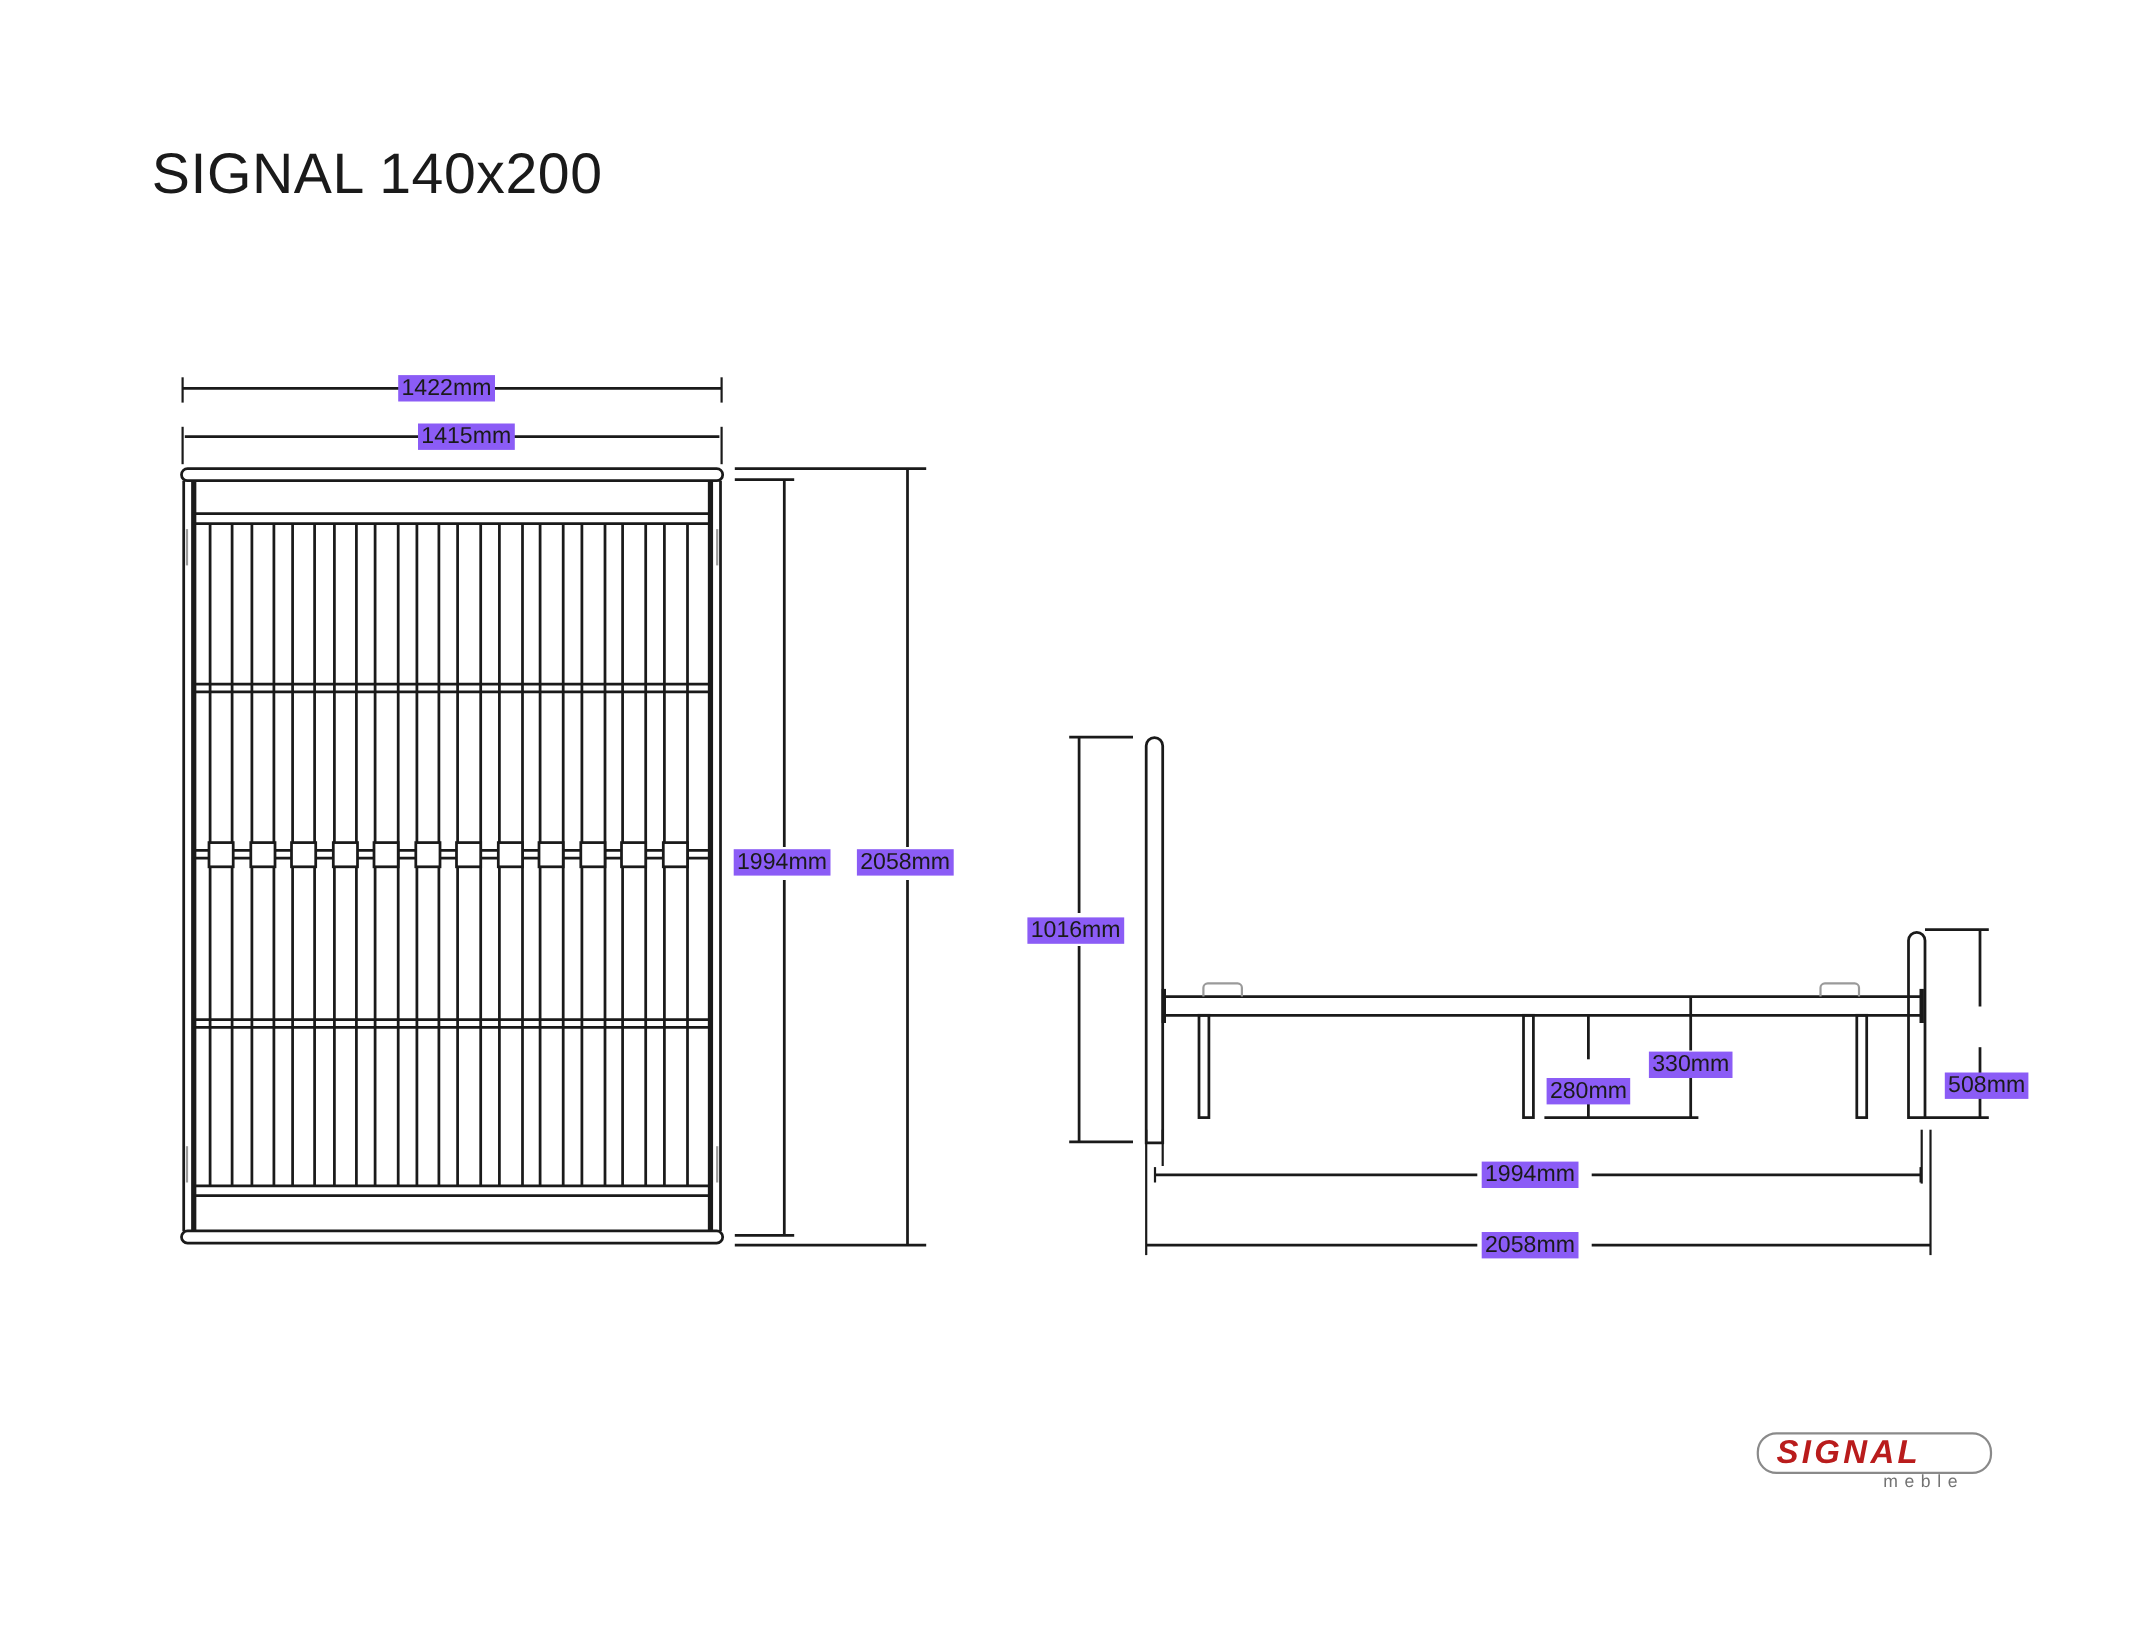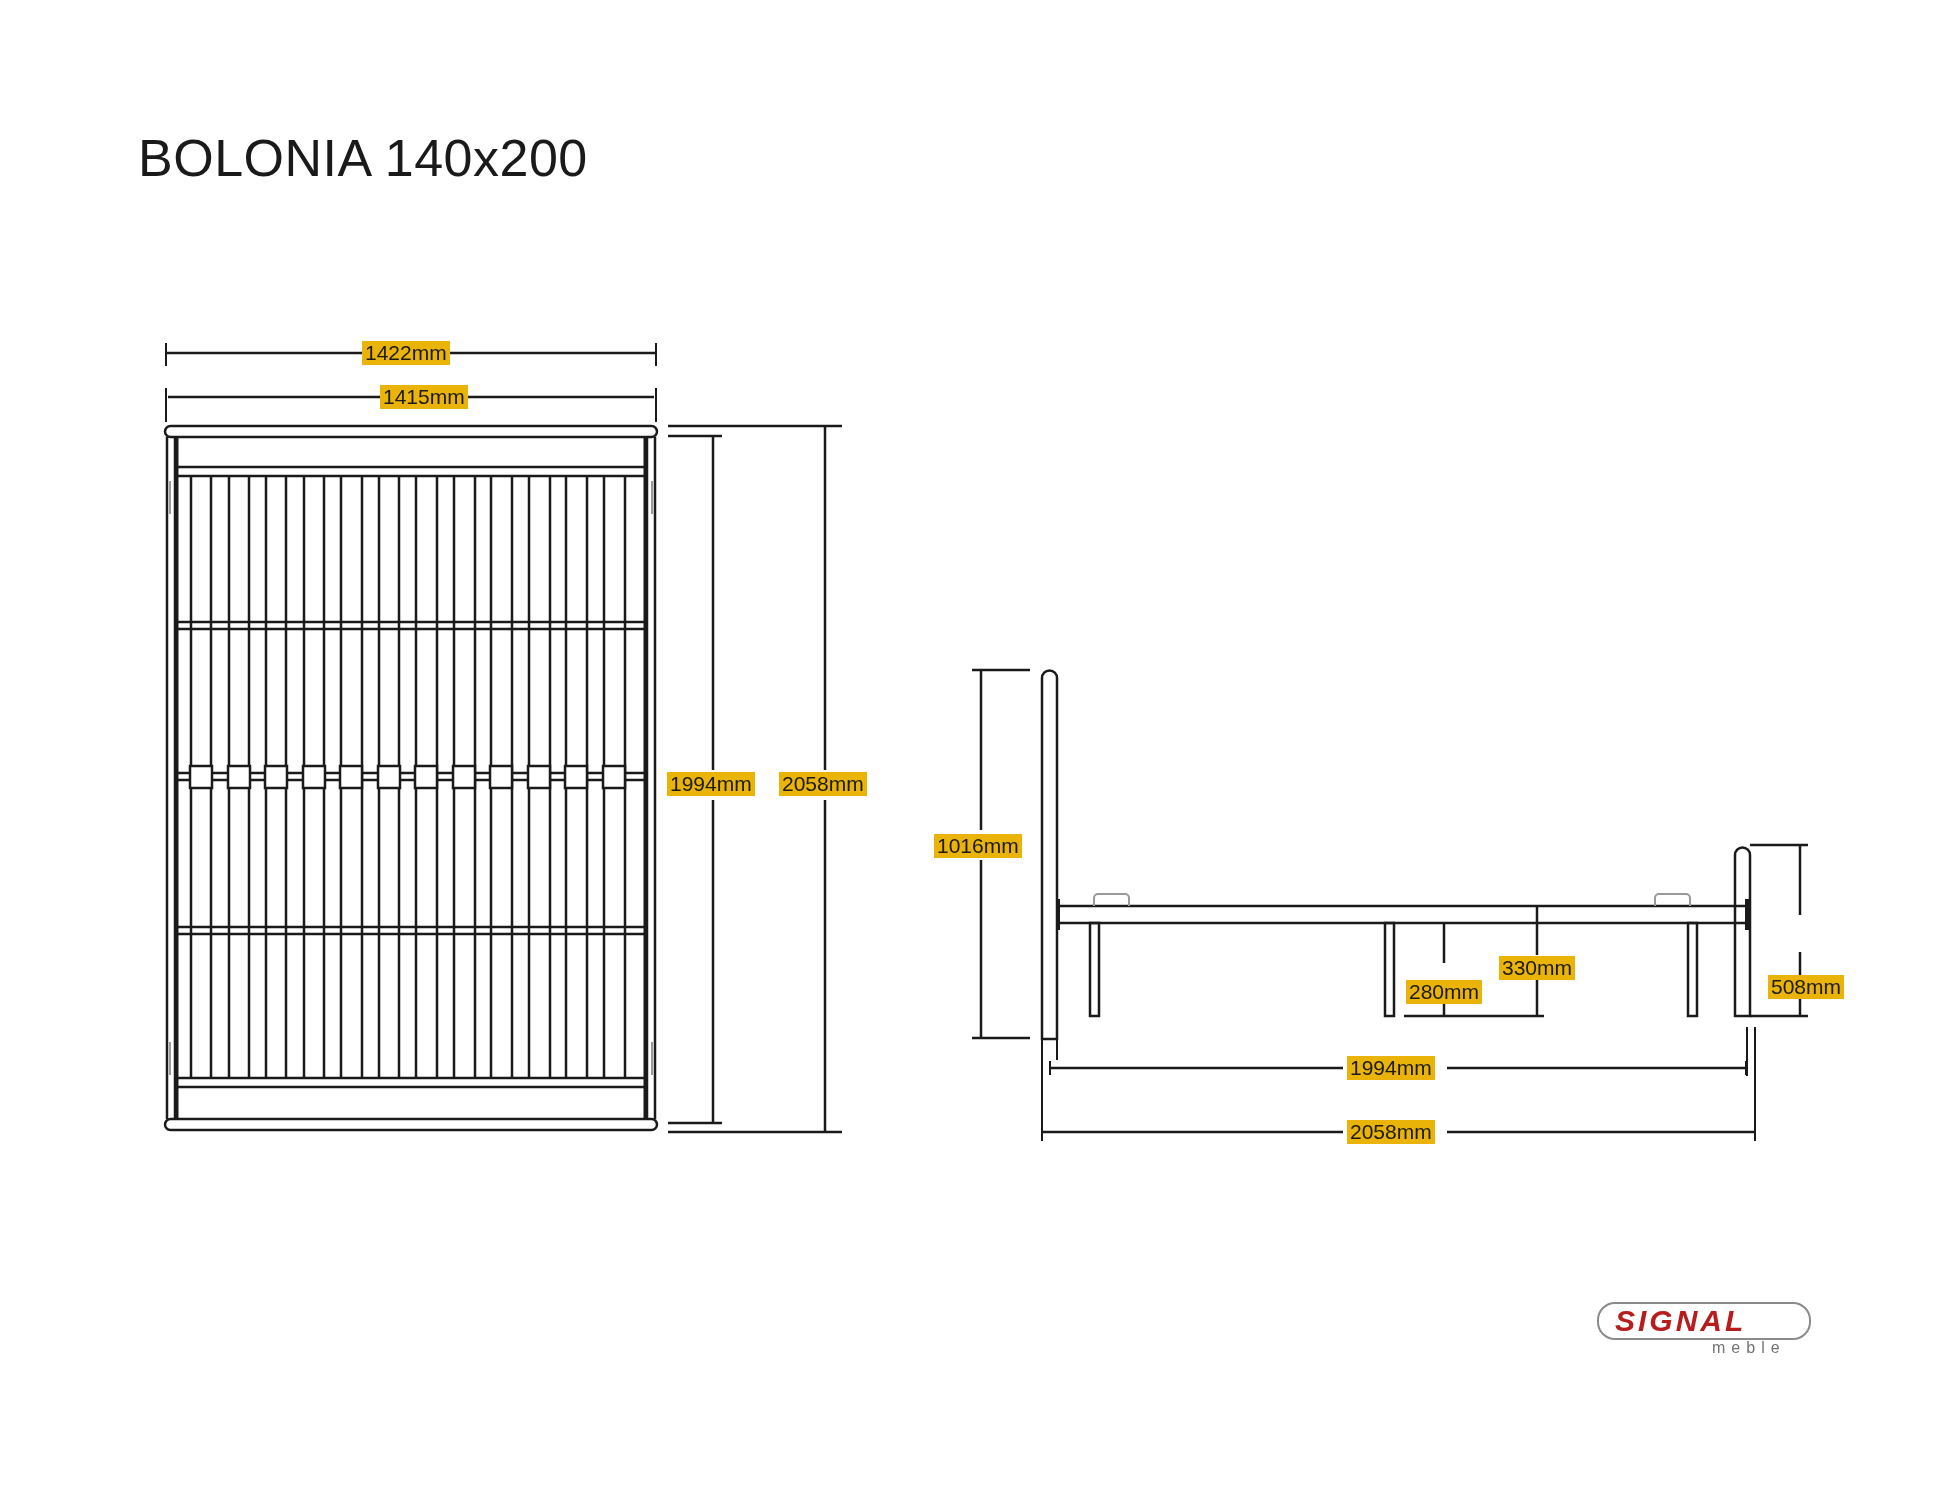--- a/index.html
+++ b/index.html
@@ -1,28 +1,28 @@
 <!DOCTYPE html>
 <html><head>
 <meta charset="utf-8">
 <style>
   html, body { margin:0; padding:0; background:#ffffff; }
   body { width:1946px; height:1489px; position:relative; overflow:hidden; font-family:"Liberation Sans", sans-serif; color:#1a1a1a; }
   .title { position:absolute; left:138px; top:128px; font-size:52px; font-weight:400; letter-spacing:0.5px; color:#1a1a1a; }
   svg.drawing { position:absolute; left:0; top:0; }
-  .dim-label { position:absolute; font-size:21px; color:#1a1a1a; background:#eab308; padding:0 3px; line-height:24px; white-space:nowrap; }
+  .dim-label { position:absolute; font-size:21px; color:#1a1a1a; background:#8b5cf6; padding:0 3px; line-height:24px; white-space:nowrap; }
   .logo { position:absolute; left:1597px; top:1302px; width:218px; height:66px; }
   .logo-pill { position:absolute; left:0; top:0; width:210px; height:34px; border:2px solid #8a8a8a; border-radius:18px; }
   .logo-text { position:absolute; left:18px; top:2px; font-size:30px; font-weight:700; font-style:italic; color:#b91c1c; letter-spacing:3px; }
   .logo-sub { position:absolute; left:115px; top:37px; font-size:16px; color:#737373; letter-spacing:6px;text-align:right; }
 </style>
 </head>
 <body>
 
-<div class="title">BOLONIA 140x200</div>
+<div class="title">SIGNAL 140x200</div>
 
 <svg class="drawing" width="1946" height="1489" viewBox="0 0 1946 1489" xmlns="http://www.w3.org/2000/svg">
   <g stroke="#1a1a1a" fill="none" stroke-width="2.5">
 
     <line x1="166" y1="353" x2="656" y2="353" stroke-width="2.5"></line>
     <line x1="166" y1="343" x2="166" y2="366" stroke-width="2"></line>
     <line x1="656" y1="343" x2="656" y2="366" stroke-width="2"></line>
     <line x1="168" y1="397" x2="654" y2="397" stroke-width="2.5"></line>
     <line x1="166" y1="388" x2="166" y2="422" stroke-width="2"></line>
     <line x1="656" y1="388" x2="656" y2="422" stroke-width="2"></line>

